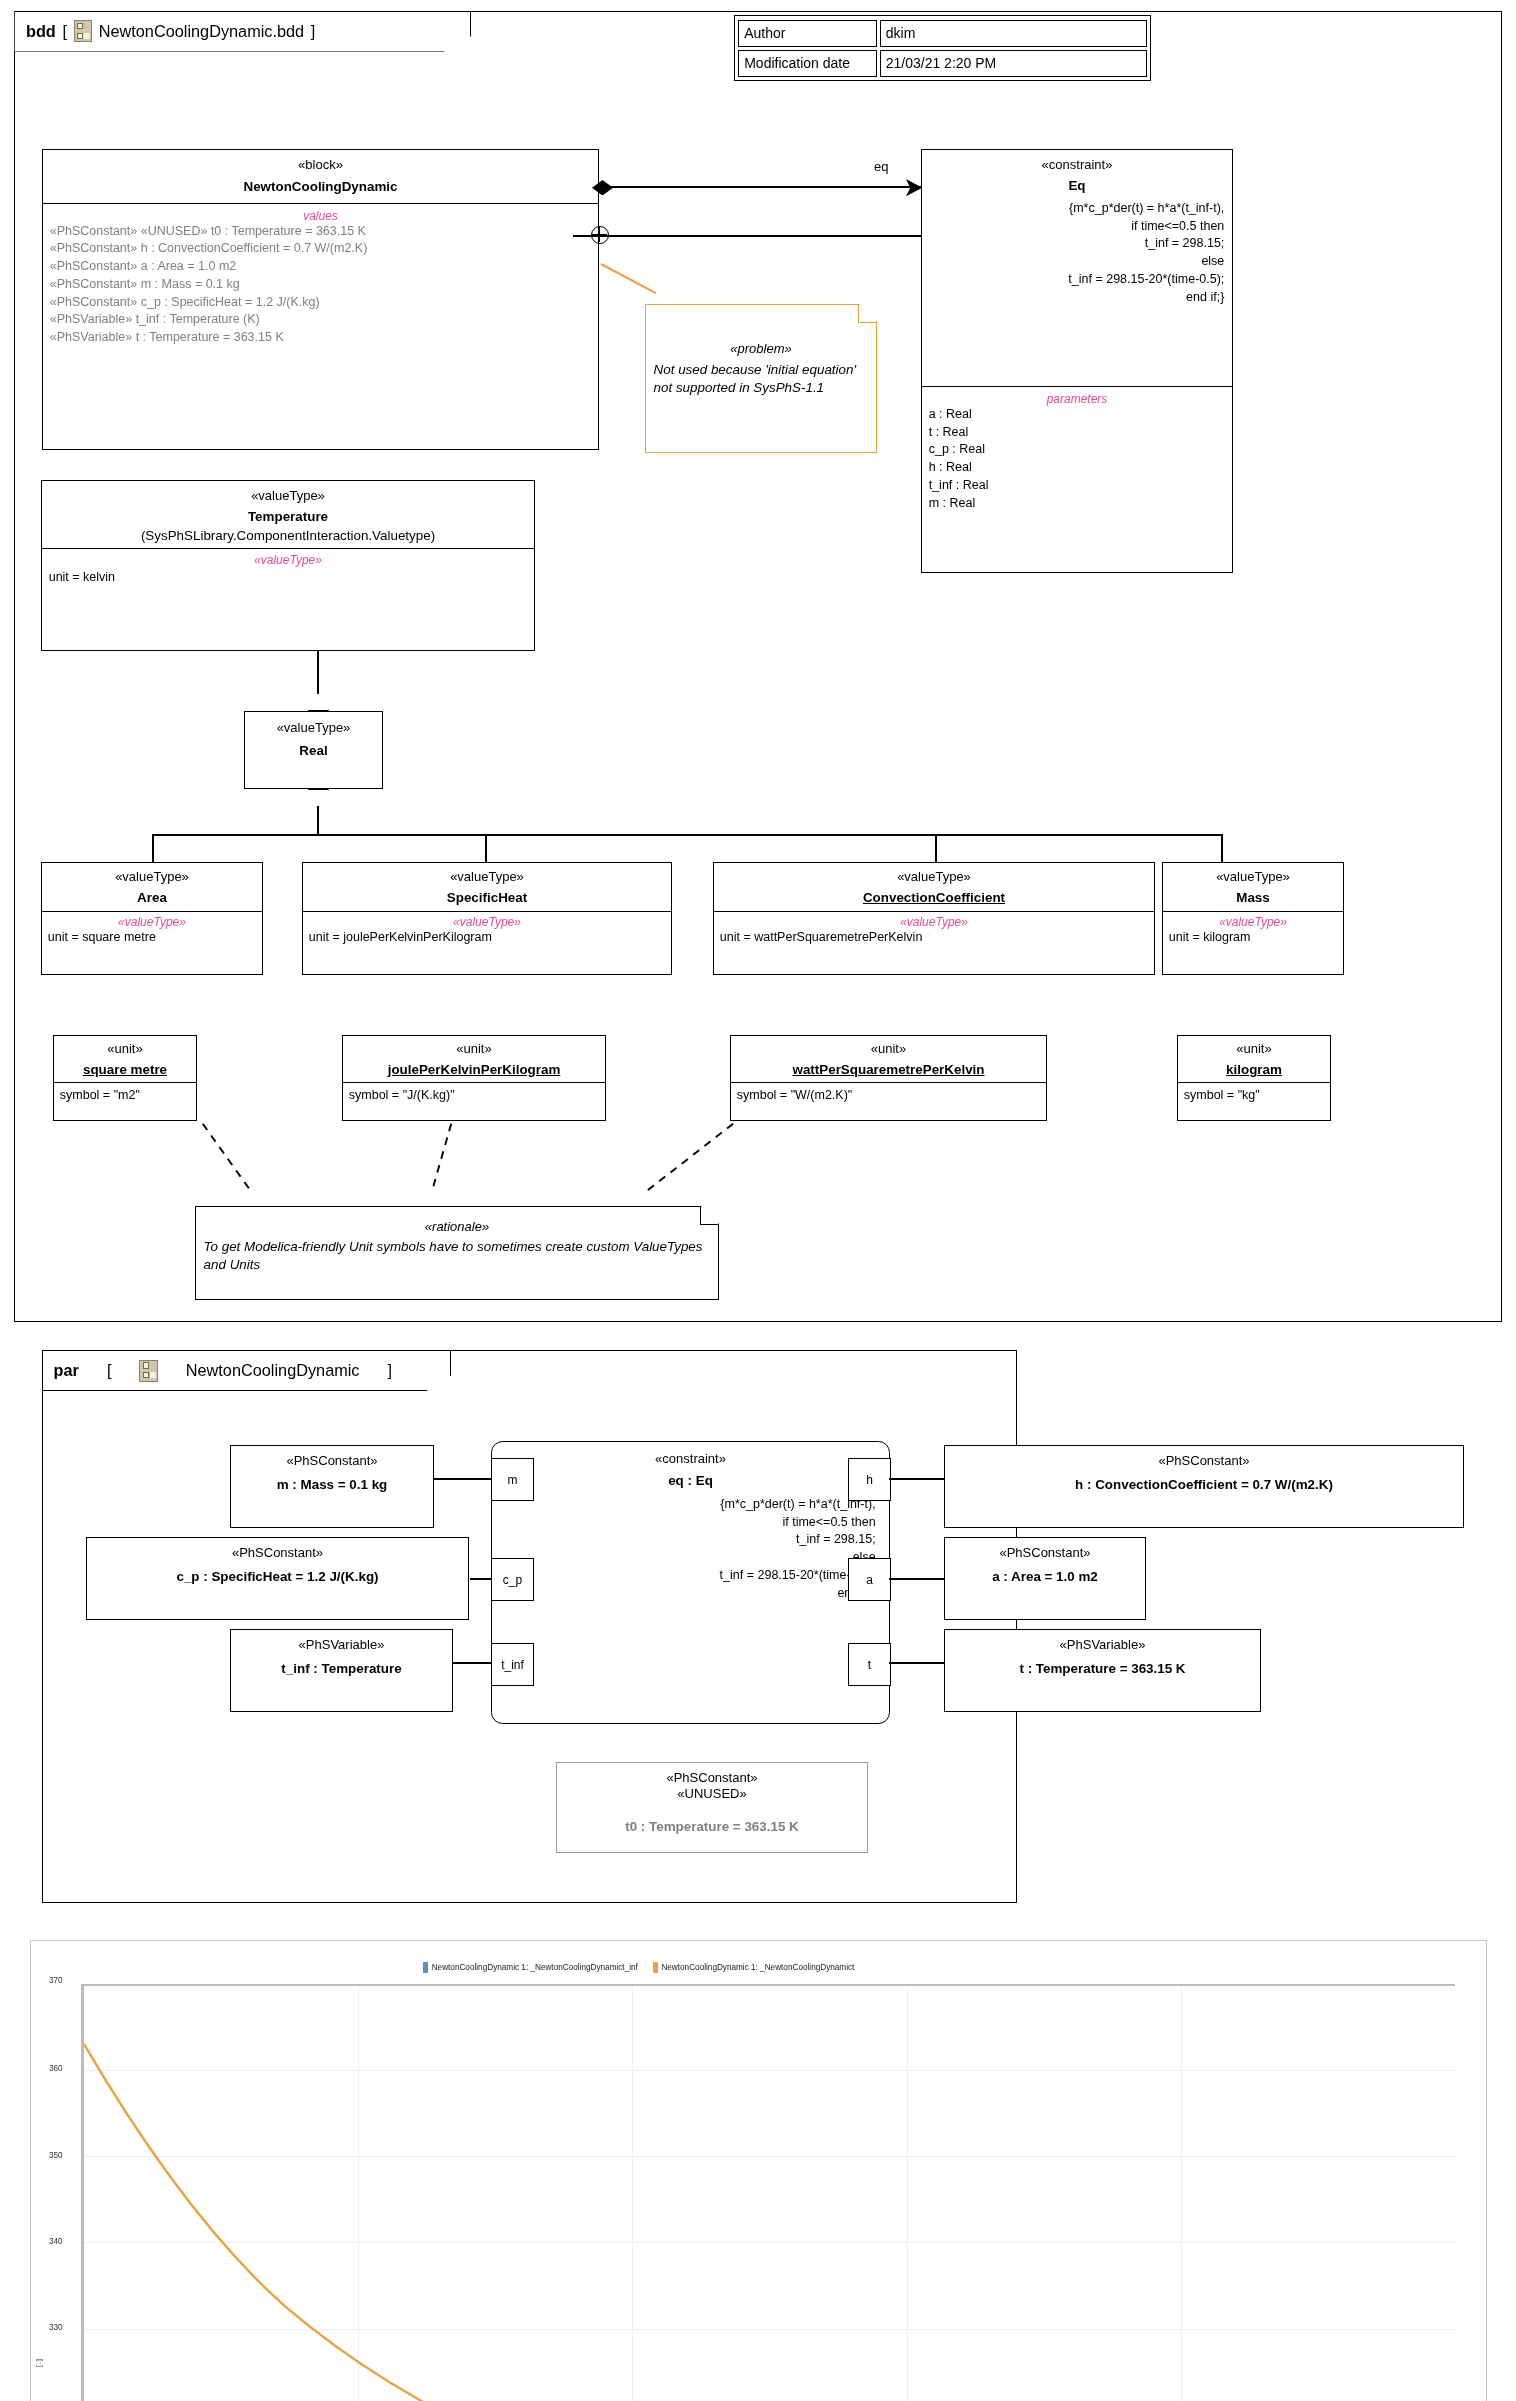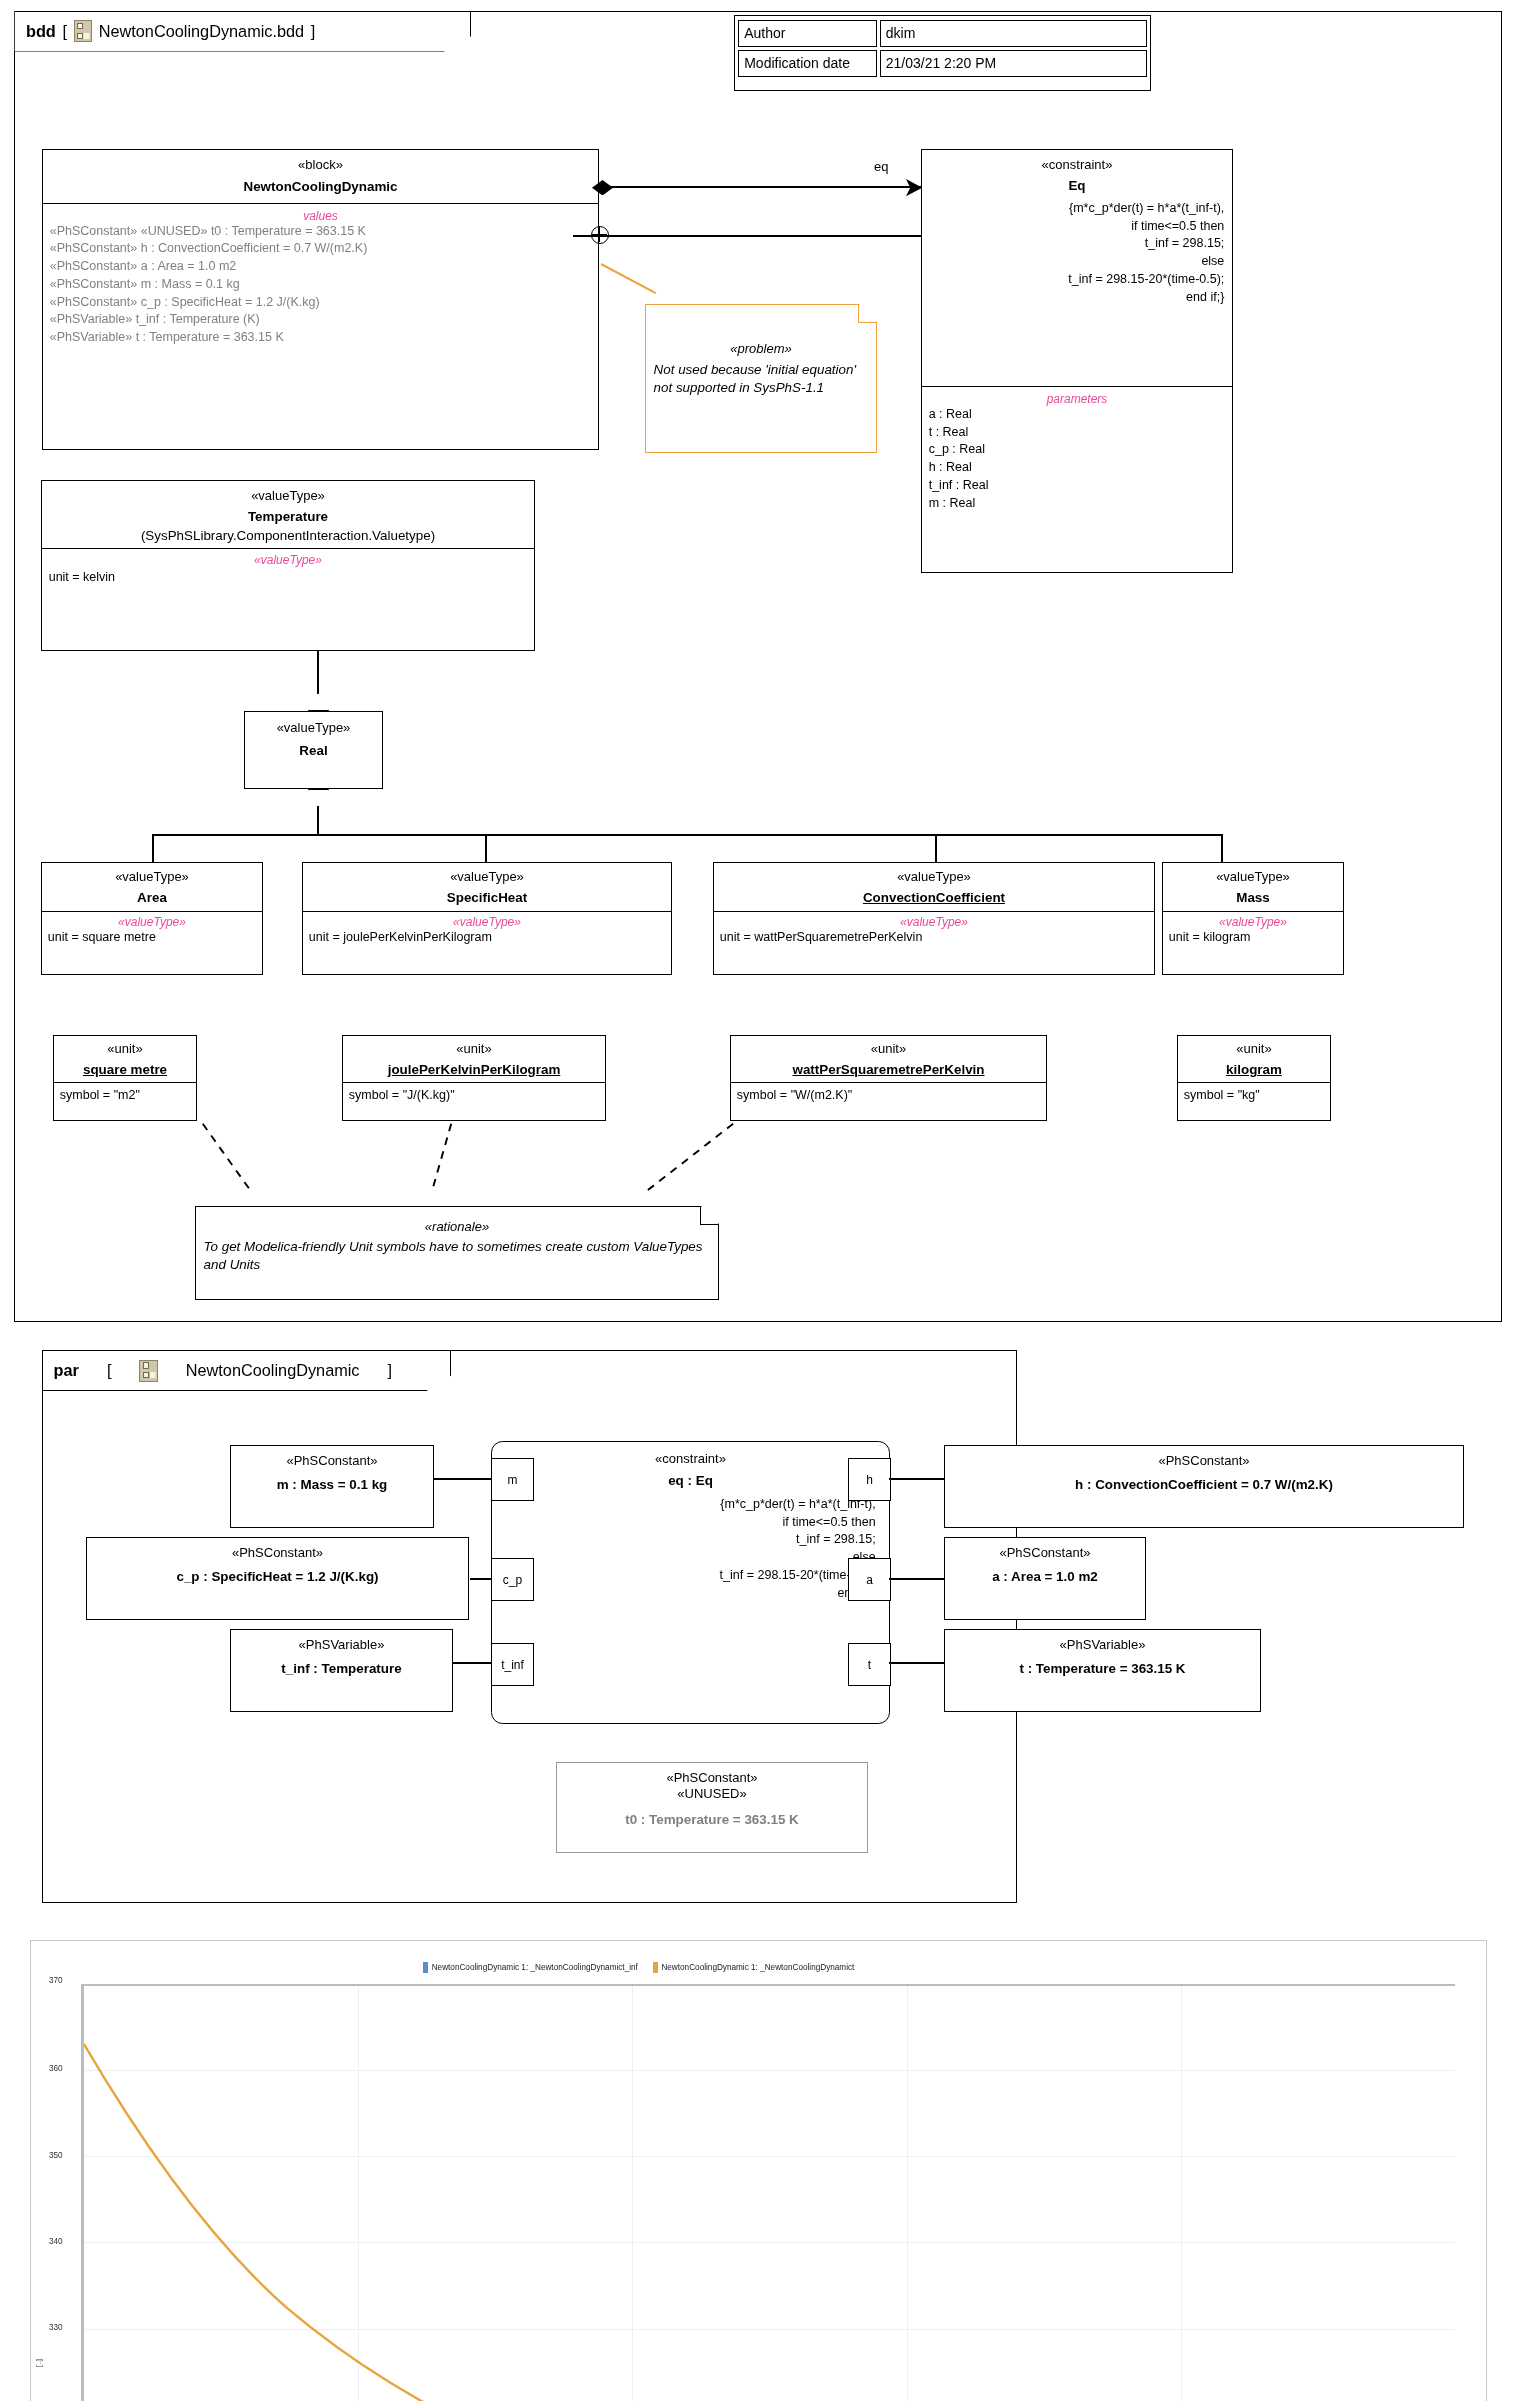--- a/index.html
+++ b/index.html
@@ -63,21 +63,21 @@
 <div class="framehdr" style="left:14.4px;top:10.6px;width:432px;height:39px;">
   <span class="kw">bdd</span>
   <span class="nm">[</span>
   <span class="diagicon">
       <i></i>
     </span>
   <span class="nm">NewtonCoolingDynamic.bdd</span>
   <span class="nm">]</span>
 </div>
 
-<div class="abs metatbl" style="left:734px;top:15.4px;width:417px;height:76px;">
+<div class="abs metatbl" style="left:734px;top:15.4px;width:417px;height:66px;">
   <div class="metarow">
     <div class="metacell" style="width:134px;">Author</div>
     <div class="metacell" style="width:269px;margin-left:2.9px;">dkim</div>
   </div>
   <div class="metarow" style="margin-top:2.9px;">
     <div class="metacell" style="width:134px;">Modification date</div>
     <div class="metacell" style="width:269px;margin-left:2.9px;">21/03/21 2:20 PM</div>
   </div>
 </div>
 
@@ -329,21 +329,21 @@
   <div class="nmb" style="margin-top:6.7px;">a : Area = 1.0 m2</div>
 </div>
 <div class="abs box" style="left:944px;top:1629px;width:317px;height:83px;text-align:center;padding-top:6.7px;">
   <div class="stereo">«PhSVariable»</div>
   <div class="nmb" style="margin-top:6.7px;">t : Temperature = 363.15 K</div>
 </div>
 
 <div class="abs" style="left:556px;top:1762px;width:312px;height:91px;border:1.4px solid #9a9a9a;background:#fff;text-align:center;padding-top:6.7px;">
   <div class="stereo">«PhSConstant»</div>
   <div class="stereo">«UNUSED»</div>
-  <div class="nmb gray" style="margin-top:9px;">t0 : Temperature = 363.15 K</div>
+  <div class="nmb gray" style="margin-top:16px;">t0 : Temperature = 363.15 K</div>
 </div>
 
 <div class="chart" style="left:30px;top:1940px;width:1455px;height:860px;"></div>
 
 <div class="abs" style="left:423px;top:1962px;width:720px;height:14.4px;white-space:nowrap;">
   <span class="legsw" style="background:#5b8fc4;"></span><span class="legtxt">NewtonCoolingDynamic 1: _NewtonCoolingDynamict_inf</span>
   <span style="display:inline-block;width:10.6px;"></span>
   <span class="legsw" style="background:#e8a33d;"></span><span class="legtxt">NewtonCoolingDynamic 1: _NewtonCoolingDynamict</span>
 </div>
 

